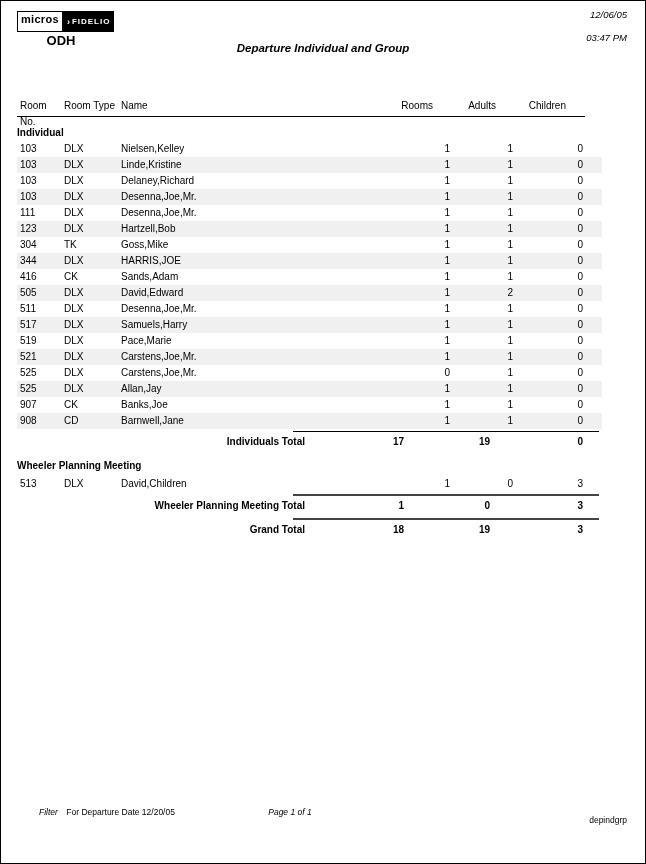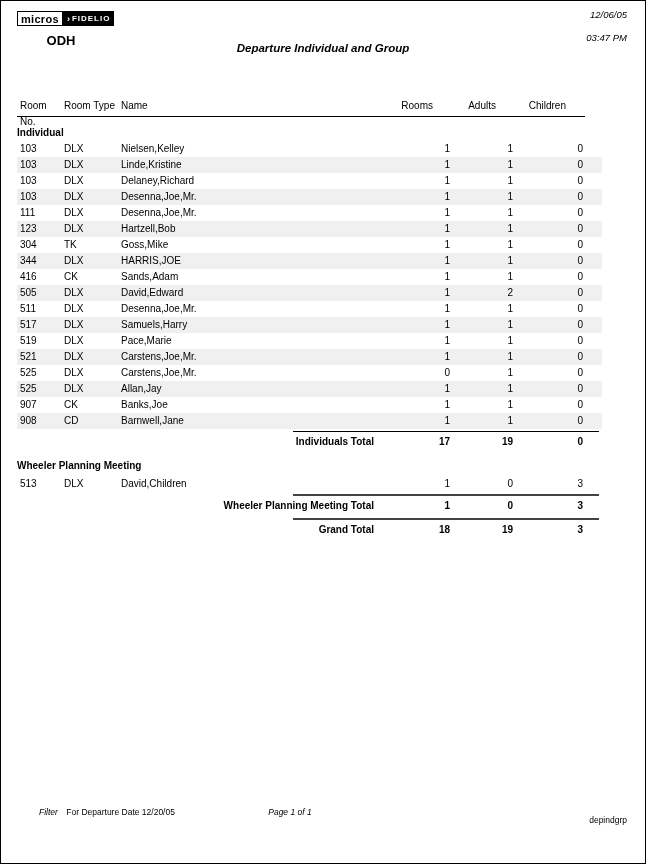--- a/index.html
+++ b/index.html
@@ -7,21 +7,21 @@
   body { font-family:"Liberation Sans", sans-serif; color:#000; }
   .page {
     position:relative;
     width:646px; height:864px;
     background:#fff;
     border:1px solid #000;
     overflow:hidden;
   }
 
   
-  .logo { position:absolute; left:16px; top:10px; display:flex; height:15px; }
+  .logo { position:absolute; left:16px; top:10px; display:flex; height:21px; }
   .logo-micros {
     border:1px solid #000; background:#fff; color:#000;
     font-weight:bold; font-size:11px; line-height:15px;
     padding:0 3px; letter-spacing:0.3px;
   }
   .logo-fidelio {
     background:#000; color:#fff; display:flex; align-items:center;
     font-weight:bold; font-size:8px; letter-spacing:1px; padding:0 4px;
   }
   .logo-sep { font-size:9px; margin-right:1px; font-weight:bold; }
@@ -60,21 +60,21 @@
     margin-top:8px; height:16px; line-height:16px;
     font-weight:bold; font-size:10px;
   }
   .rows div.grid-row:nth-of-type(even) { background:#f0f0f0; }
 
   .total-sep  { margin-left:276px; width:306px; border-top:1.5px solid #000; margin-top:2px; }
   .total-sep2 { margin-left:276px; width:306px; border-top:2px solid #444;  margin-top:2px; }
   .total-row {
     display:grid;
     grid-template-columns:1fr 76px 63px 89px;
-    height:20px; line-height:20px; font-weight:bold;
+    height:20px; line-height:20px; font-weight:bold;gap:23px;
   }
   .t-label { text-align:right; }
 
   
   .footer { position:absolute; left:0; right:0; top:806px; font-size:8.5px; }
   .footer-filter { position:absolute; left:38px; top:0; }
   .footer-filter .f-lbl { font-style:italic; margin-right:6px; }
   .footer-page { position:absolute; left:0; width:578px; text-align:center; font-style:italic; top:0; }
   .footer-id { position:absolute; right:18px; top:8px; }
 </style>

